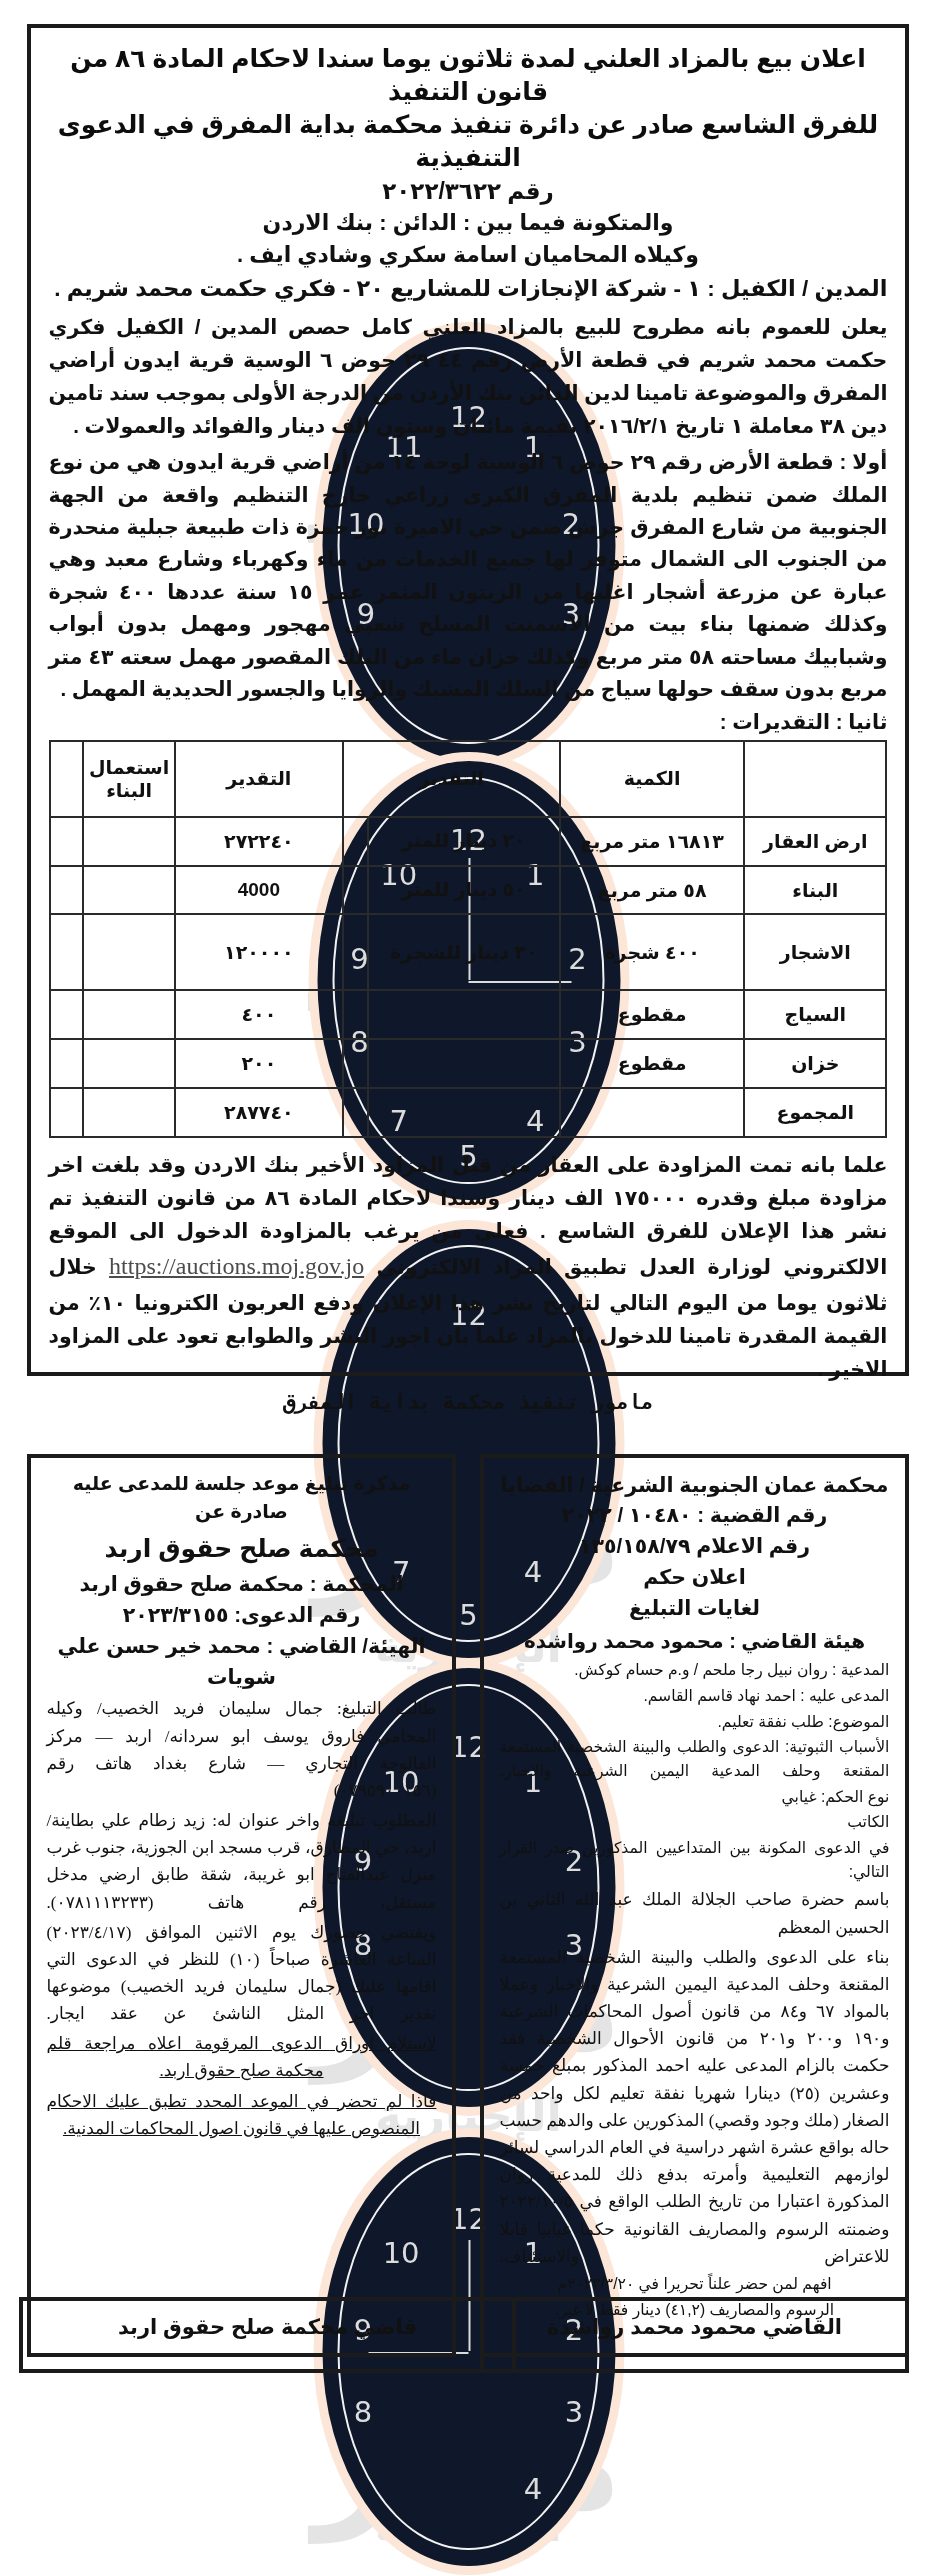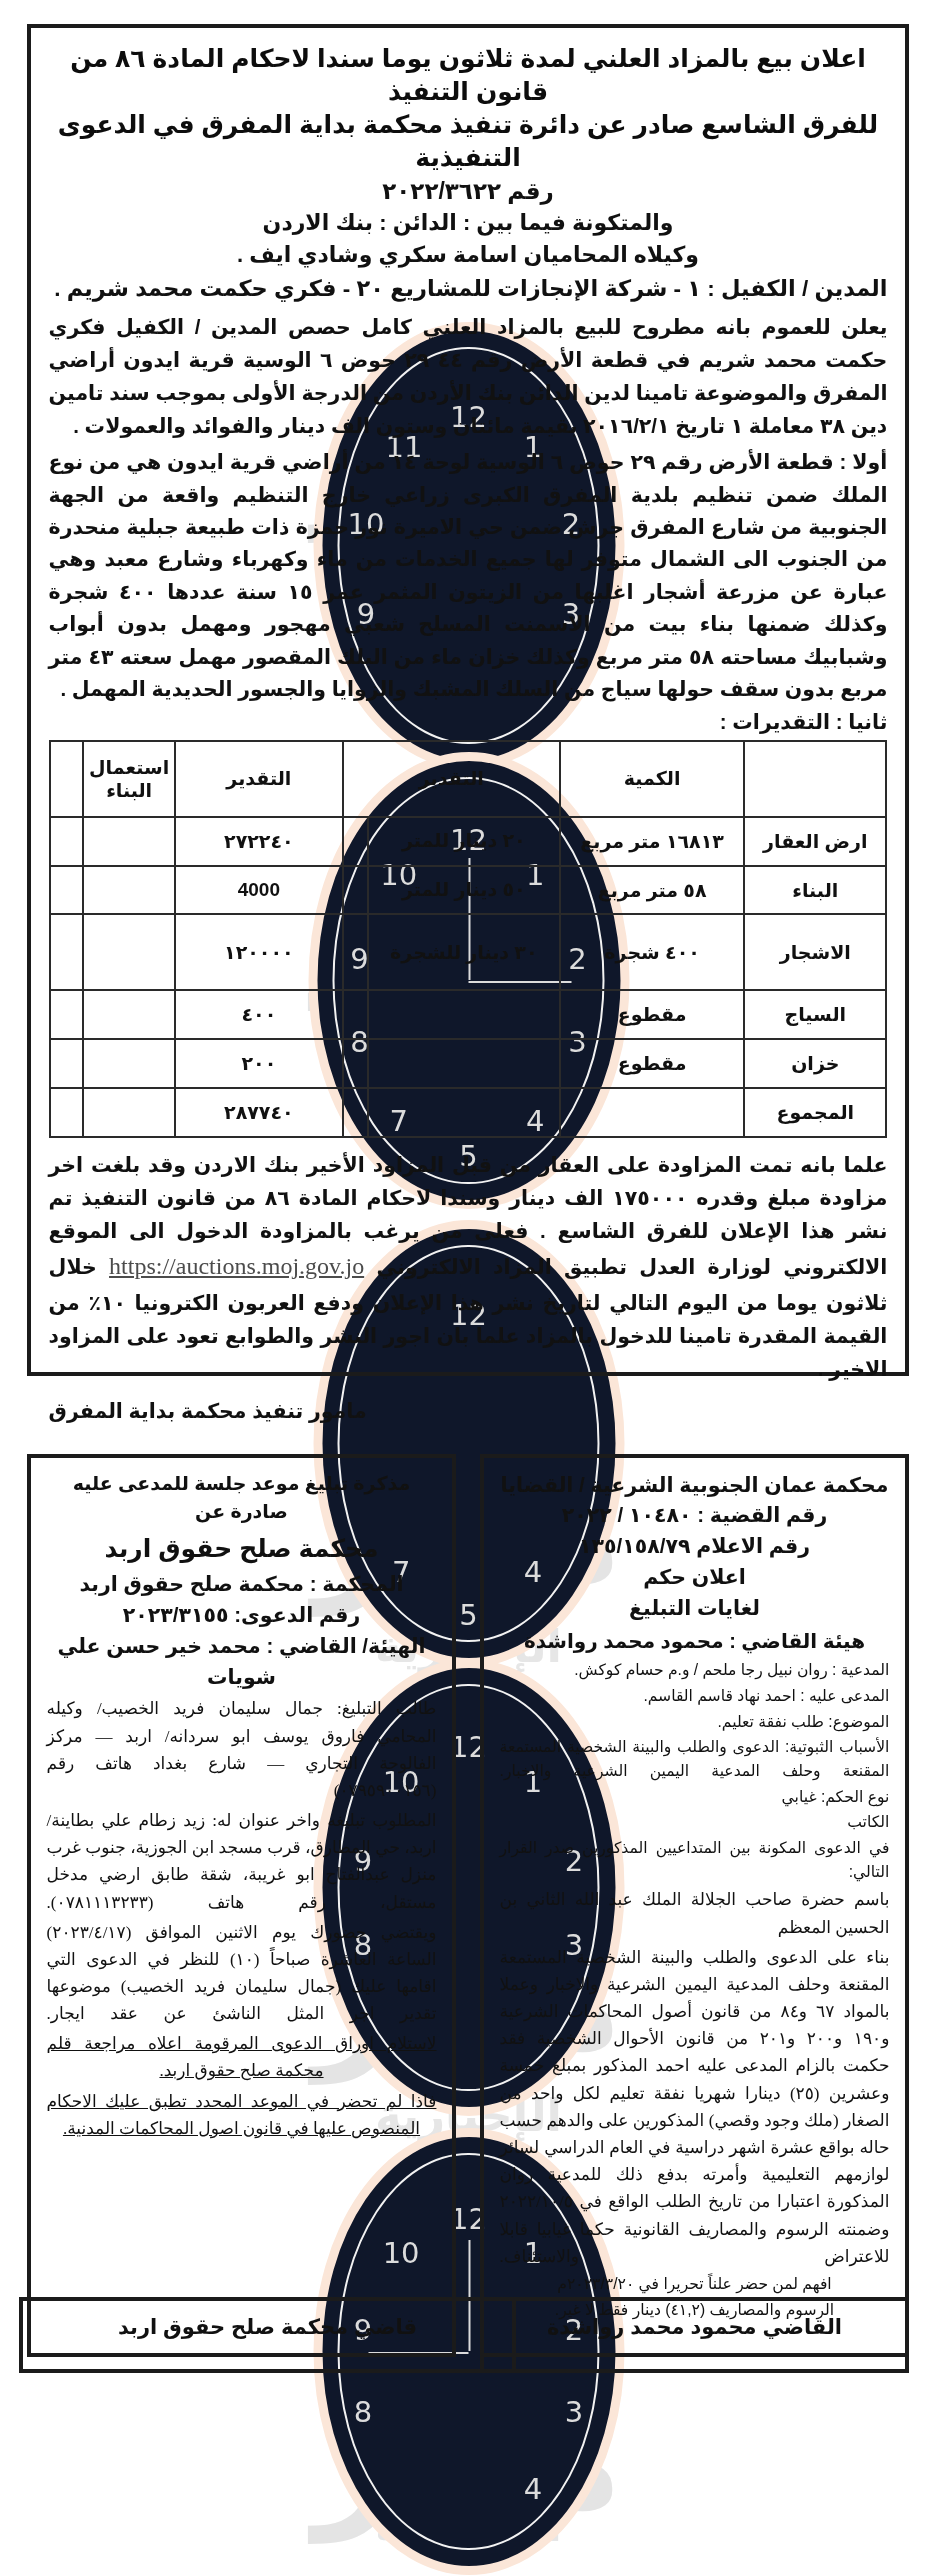--- a/index.html
+++ b/index.html
@@ -179,24 +179,25 @@
   .url{
     font-family:"Liberation Serif","DejaVu Serif",serif;
     font-weight:normal;
     font-size:24px;
     color:#4c4c4c;
     direction:ltr;
     display:inline-block;
     unicode-bidi:isolate;
   }
   .signature-right{
-    text-align:left;
+    text-align:center;
     font-weight:bold;
     font-size:20.5px;
-    margin-top:13px;
+    margin-top:4px;
+    font-family:Liberation Mono, monospace;
   }
 
   
   #sharia-box{
     position:absolute;
     left:480px;
     top:1454px;
     width:429px;
     height:903px;
     padding:11.7px 15.6px 7.8px 15.6px;

